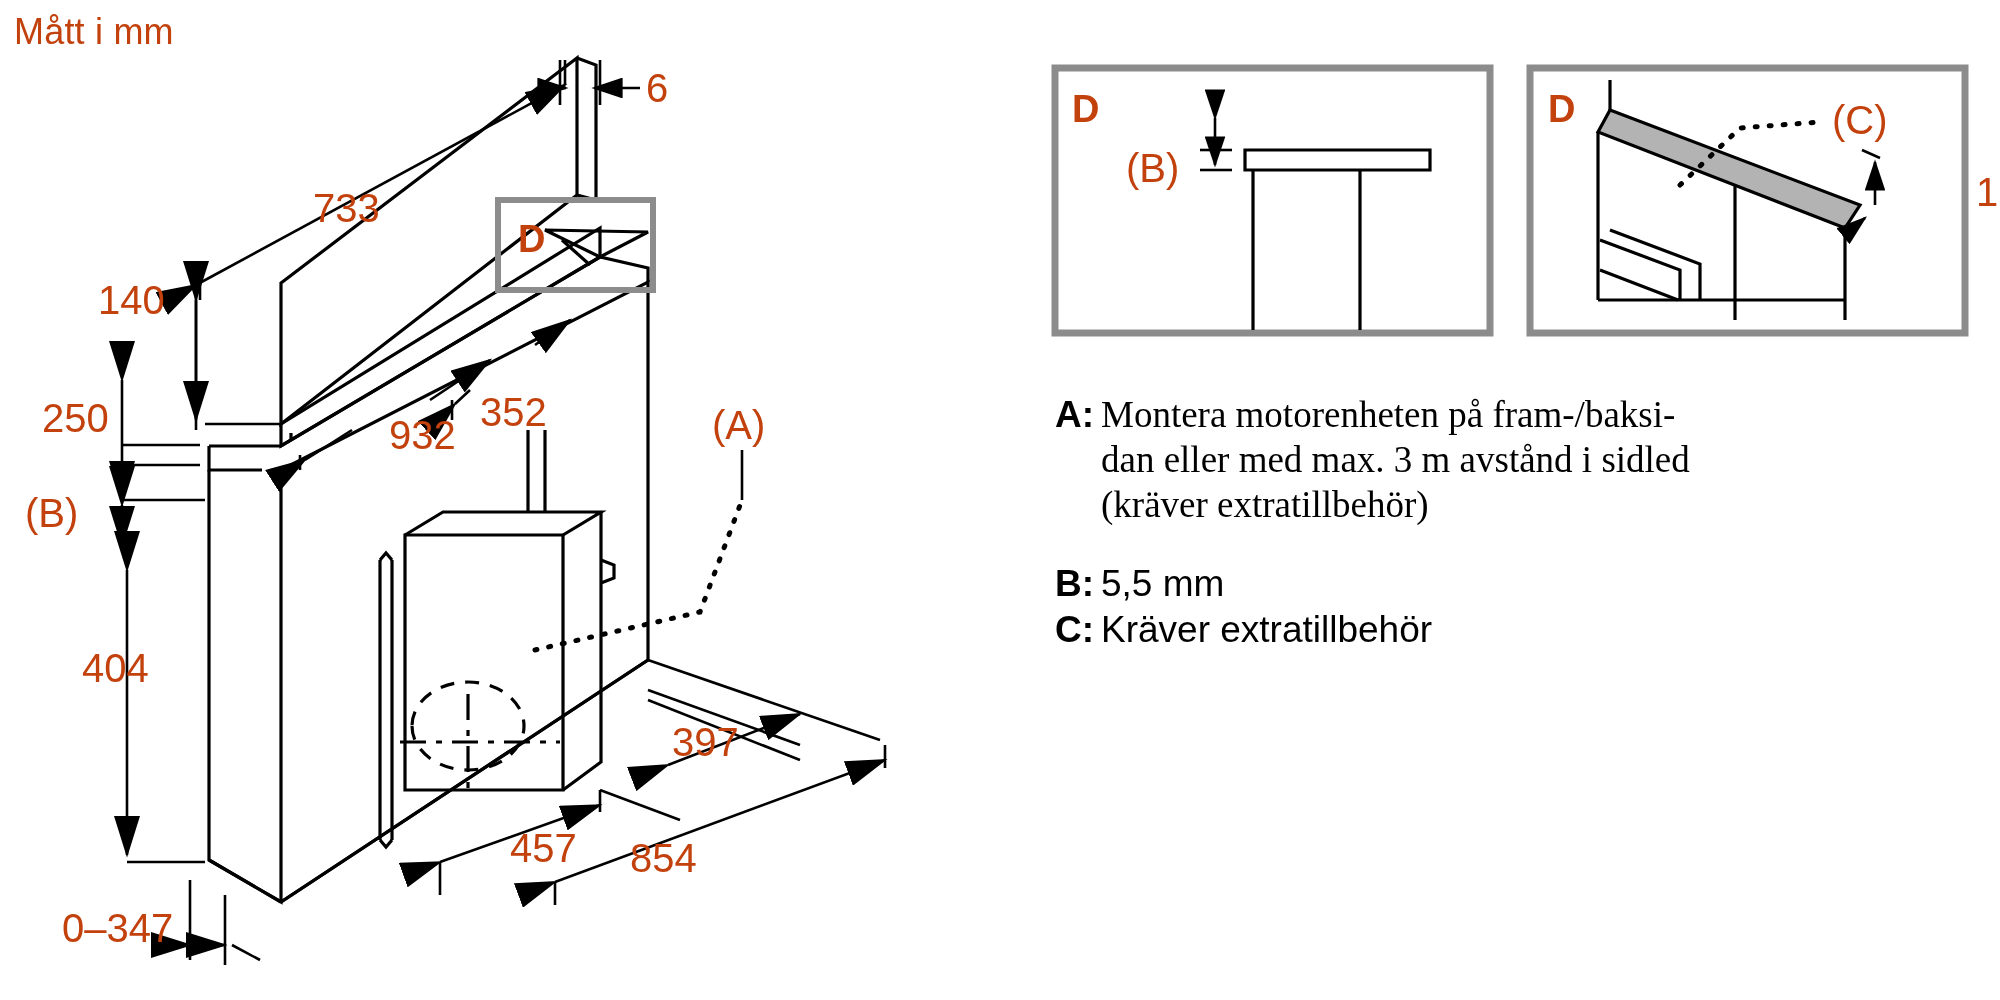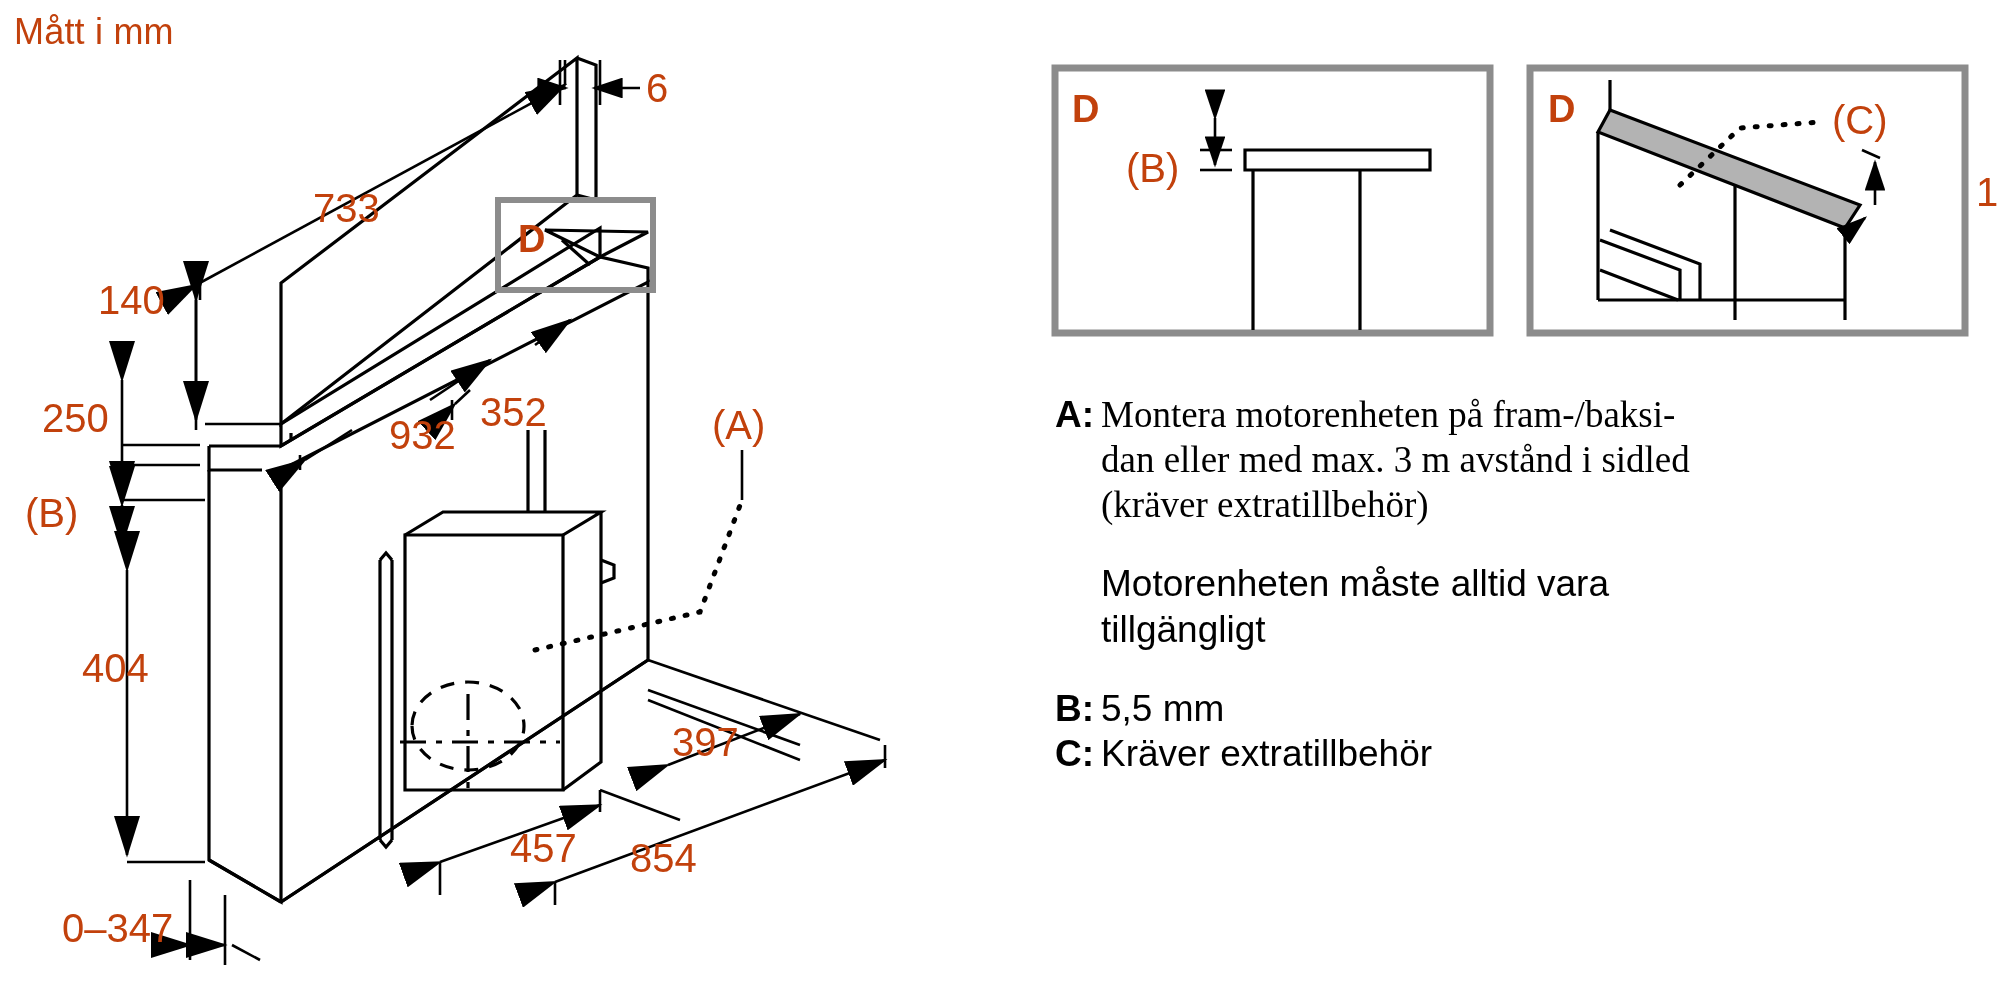--- a/index.html
+++ b/index.html
@@ -282,22 +282,20 @@
 
   <div class="legend-block">
 
     <div class="legend-row">
       <div class="k">A:</div>
       <div class="v" style="white-space: pre-line; font-family: Liberation Serif, serif;">Montera motorenheten på fram-/baksi-
 dan eller med max. 3 m avstånd i sidled
 (kräver extratillbehör)</div>
     </div>
 
-    <div class="legend-note" style="white-space: pre-line;">Motorenheten måste alltid vara
-tillgängligt</div>
 
     <div class="legend-gap"></div>
 
     <div class="legend-row">
       <div class="k">B:</div>
       <div class="v">5,5 mm</div>
     </div>
 
     <div class="legend-row">
       <div class="k">C:</div>

